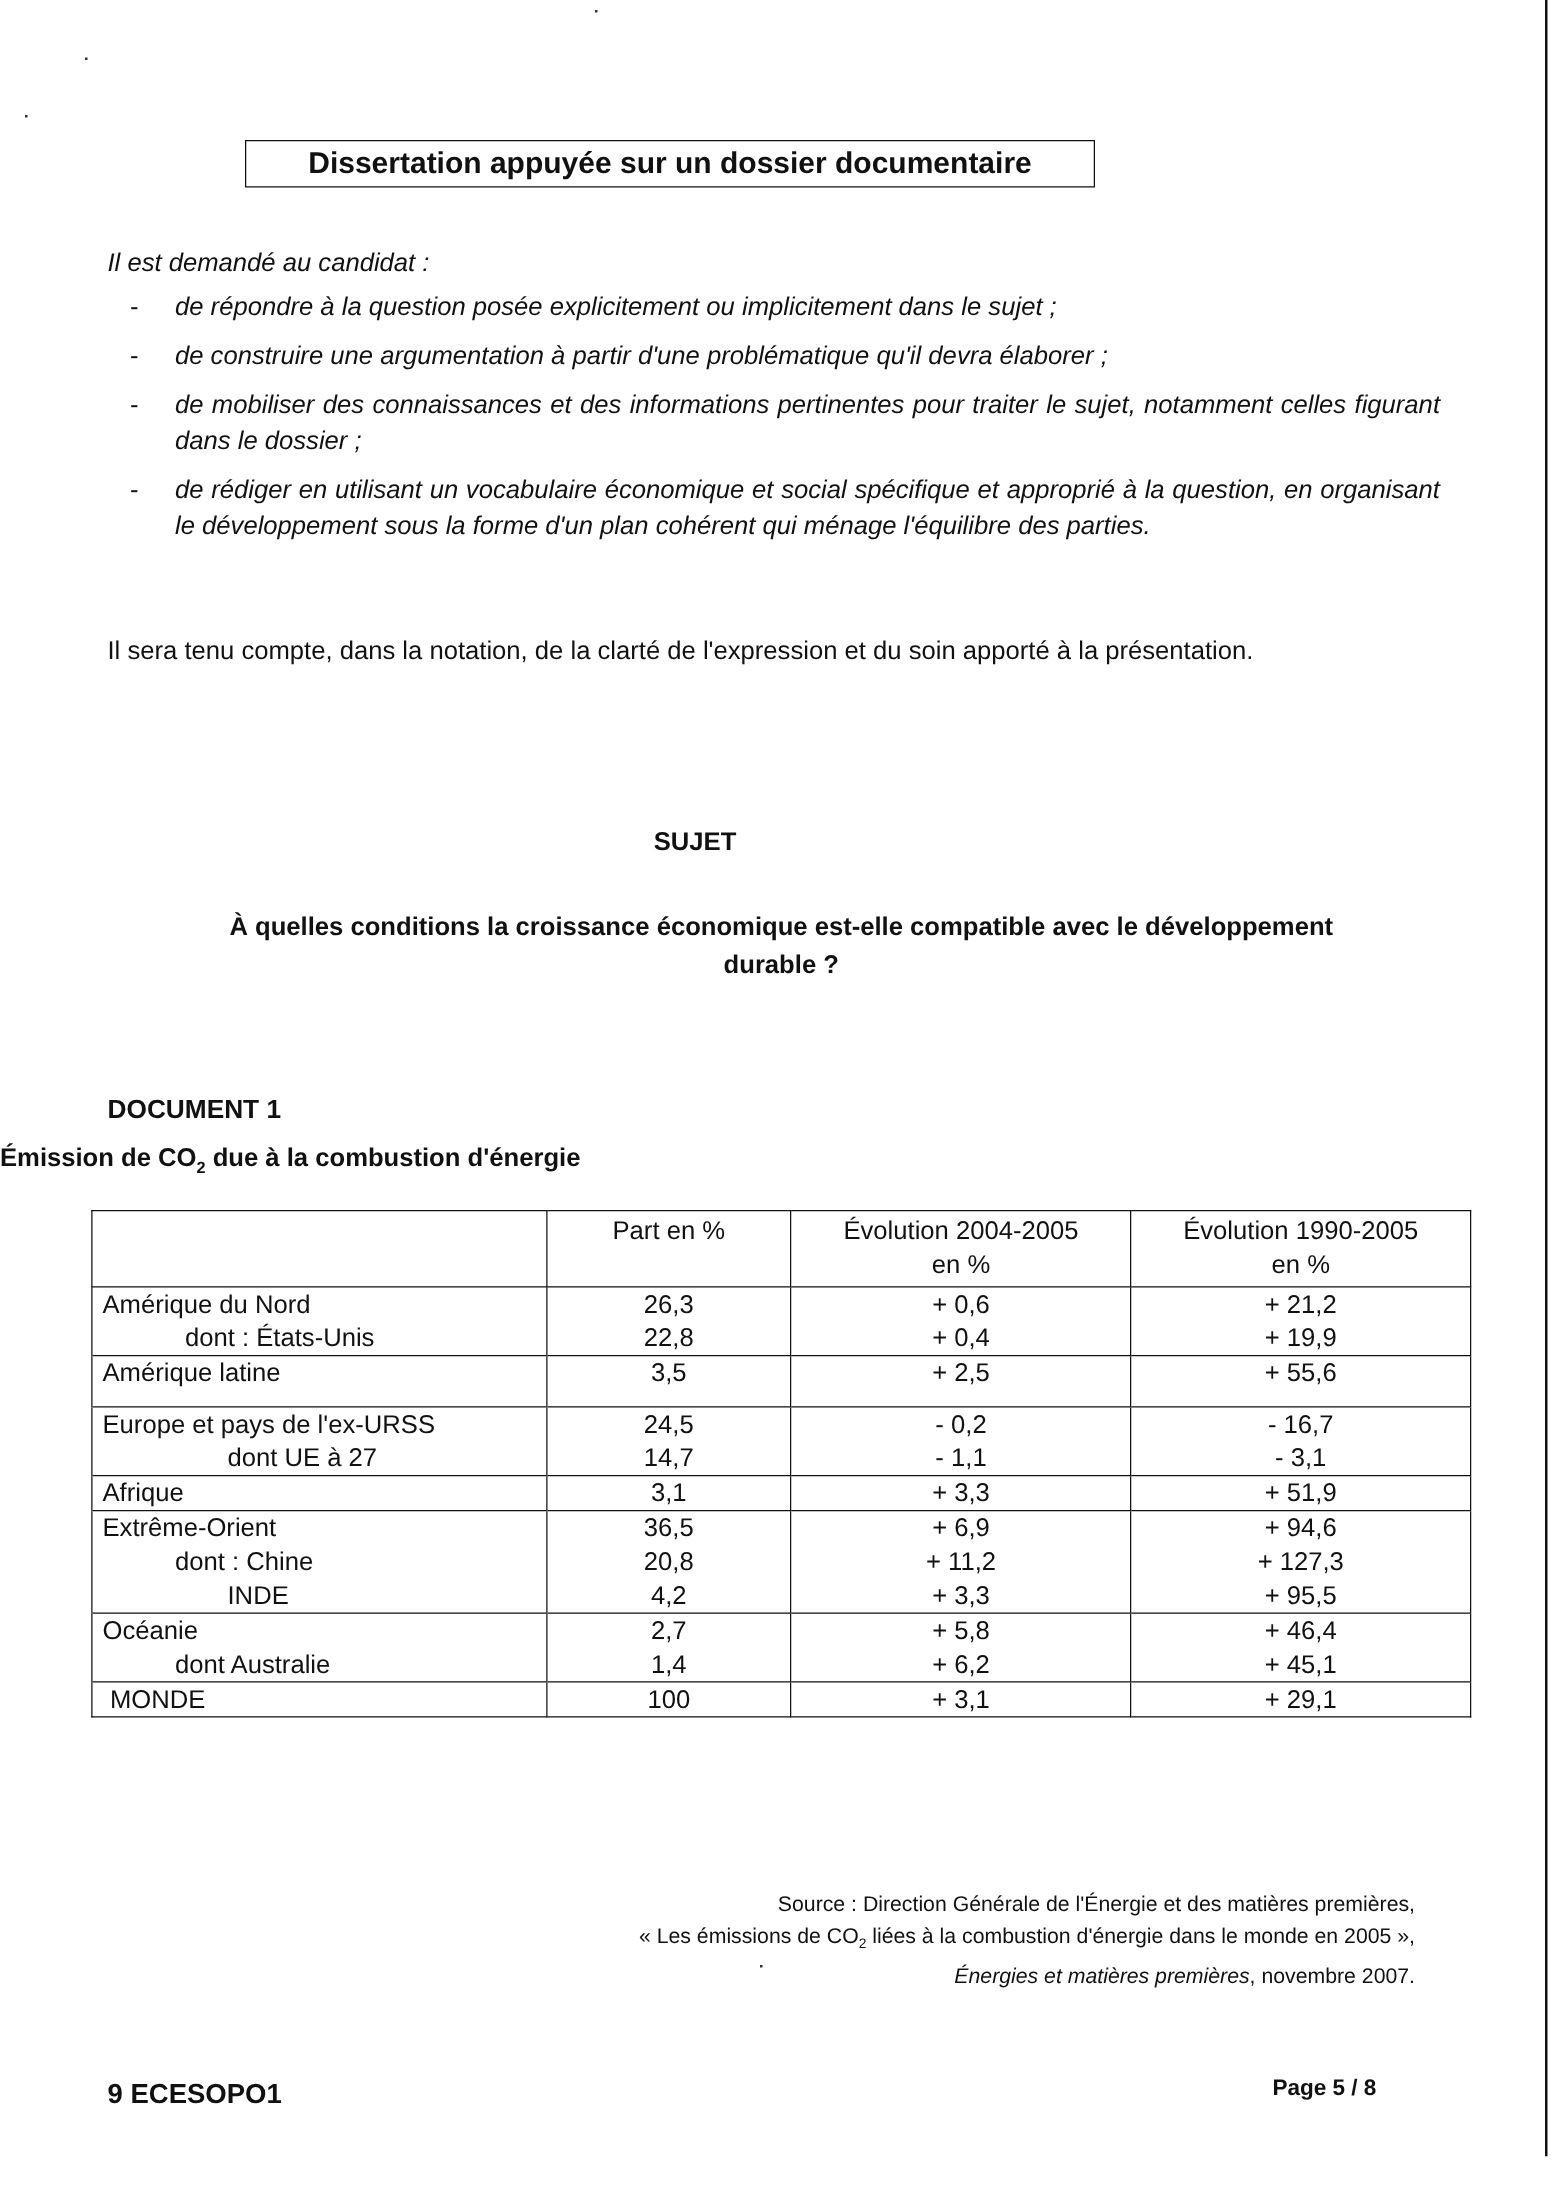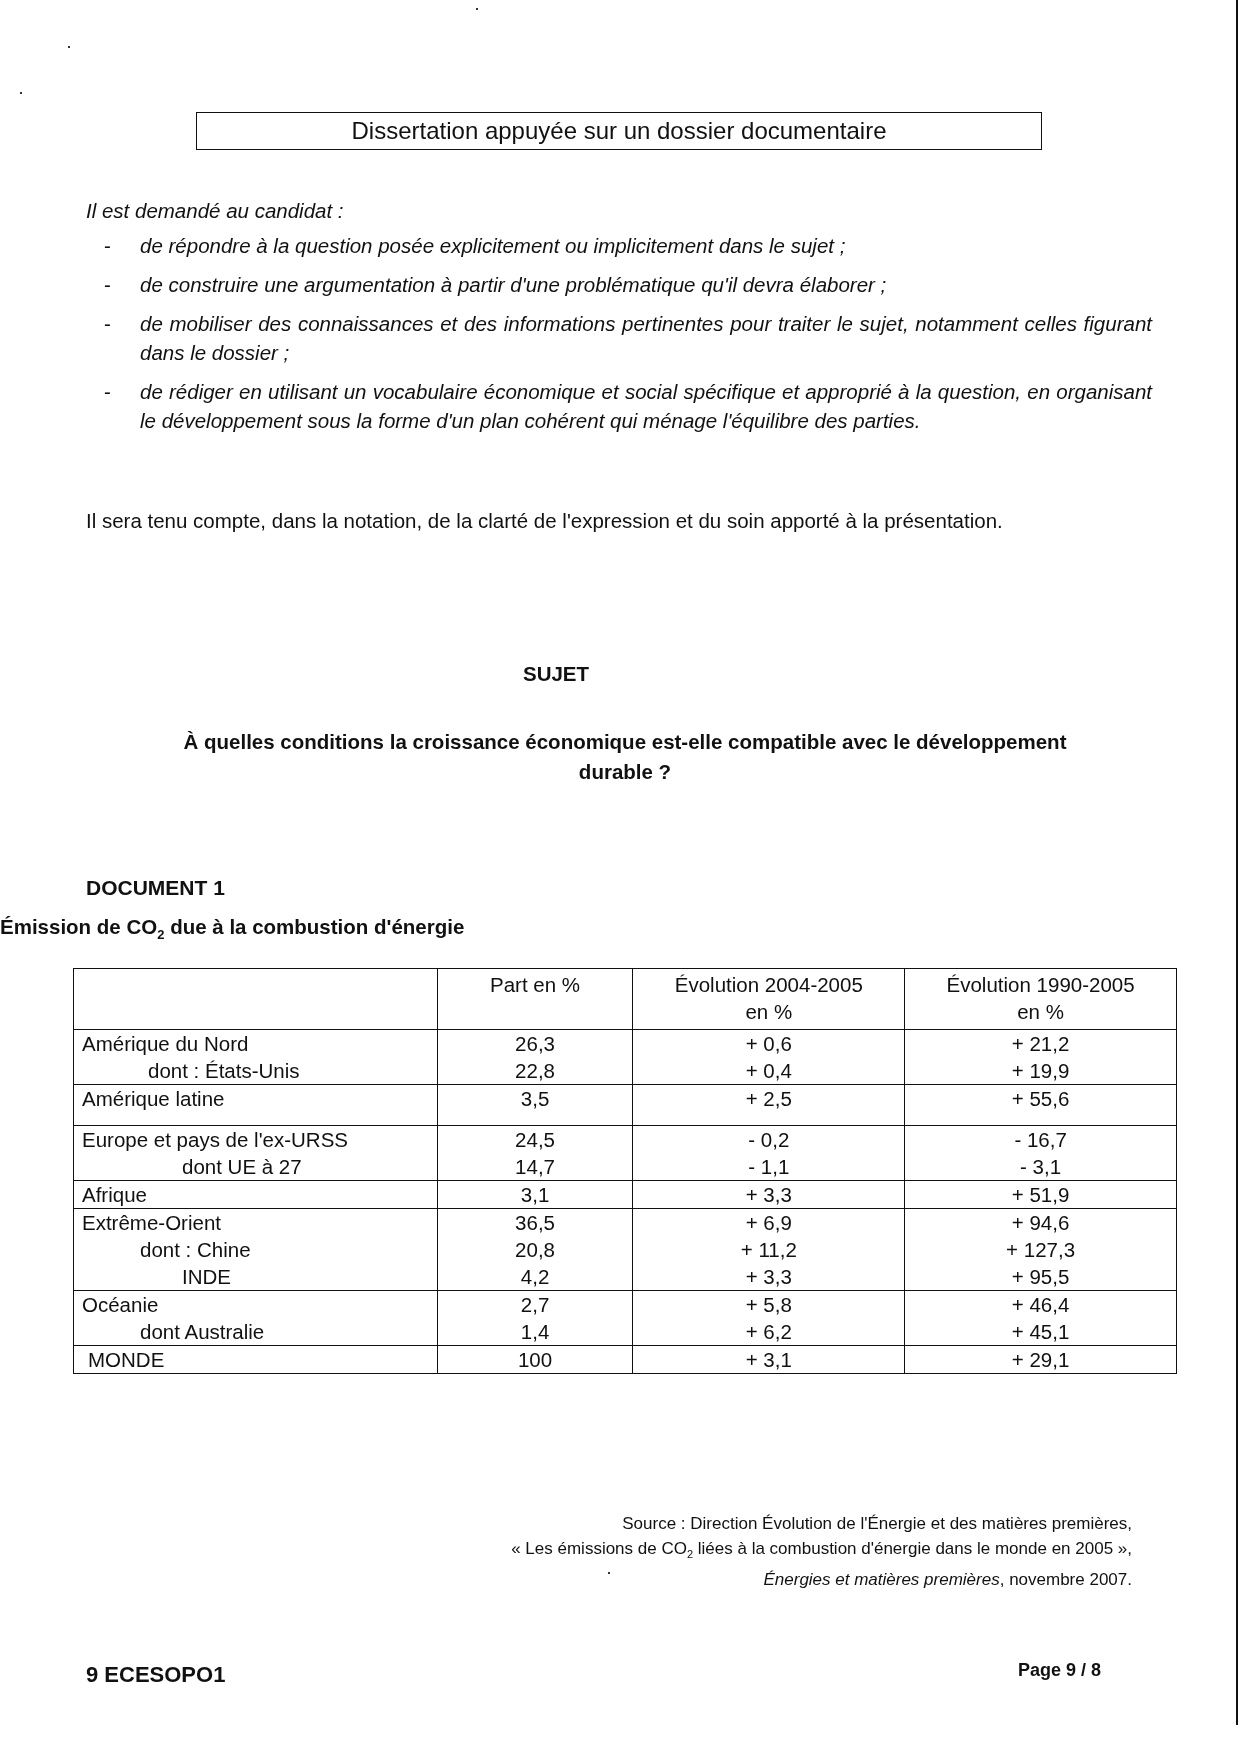--- a/index.html
+++ b/index.html
@@ -1,18 +1,18 @@
 <!DOCTYPE html>
 <html><head>
 <meta charset="utf-8">
 <style>
   html, body { margin:0; padding:0; background:#ffffff; }
   body { width:1248px; height:1753px; position:relative; overflow:hidden; color:#111; font-family:"Liberation Sans", sans-serif; }
   .abs { position:absolute; }
-  .title-box { left:196px; top:112px; width:846px; height:38px; border:1.5px solid #111; box-sizing:border-box; text-align:center; font-size:24px; font-weight:normal; line-height:36px; }
+  .title-box { left:196px; top:112px; width:680px; height:38px; border:1.5px solid #111; box-sizing:border-box; text-align:center; font-size:24px; font-weight:bold; line-height:36px; }
   .instr { left:86px; top:196px; width:1066px; font-style:italic; font-size:20.5px; line-height:29px; }
   .instr-intro { margin:0; }
   .instr ul { list-style:none; margin:6px 0 0 0; padding:0; }
   .instr li { position:relative; padding-left:54px; margin-bottom:10px; text-align:justify; text-align-last:left; }
   .instr li .dash { position:absolute; left:18px; top:0; font-style:normal; }
   .notation { left:86px; top:506px; width:1066px; font-size:20.5px; line-height:30px; text-align:justify; }
   .sujet-label { left:0; width:1112px; top:662px; text-align:center; font-weight:bold; font-size:20.5px; }
   .question { left:160px; width:930px; top:727px; text-align:center; font-weight:bold; font-size:20.5px; line-height:30px; }
   .doc-label { left:86px; top:876px; font-weight:bold; font-size:21px; }
   .doc-title { left:0; width:1248px; top:915px; font-weight:bold; font-size:20.5px; }
@@ -175,25 +175,25 @@
     <tr class="group last">
       <td class="region" style="padding-left:14px;"><span>MONDE</span></td>
       <td class="num"><span>100</span></td>
       <td class="num"><span>+ 3,1</span></td>
       <td class="num"><span>+ 29,1</span></td>
     </tr>
   </tbody>
 </table>
 
 <div class="abs source">
-  <div>Source : Direction Évolution de l'Énergie et des matières premières,</div>
+  <div>Source : Direction Générale de l'Énergie et des matières premières,</div>
   <div><span>« Les émissions de CO</span><sub>2</sub><span> liées à la combustion d'énergie dans le monde en 2005 »,</span></div>
   <div><i>Énergies et matières premières</i><span>, novembre 2007.</span></div>
 </div>
 
 <div class="abs footer-code">9 ECESOPO1</div>
-<div class="abs footer-page">Page 9 / 8</div>
+<div class="abs footer-page">Page 5 / 8</div>
 
 <div class="abs right-edge"></div>
 <div class="abs speck" style="left:476px;top:8px;"></div>
 <div class="abs speck" style="left:68px;top:46px;"></div>
 <div class="abs speck" style="left:20px;top:92px;"></div>
 <div class="abs speck" style="left:608px;top:1572px;"></div>
 
 </body></html>

